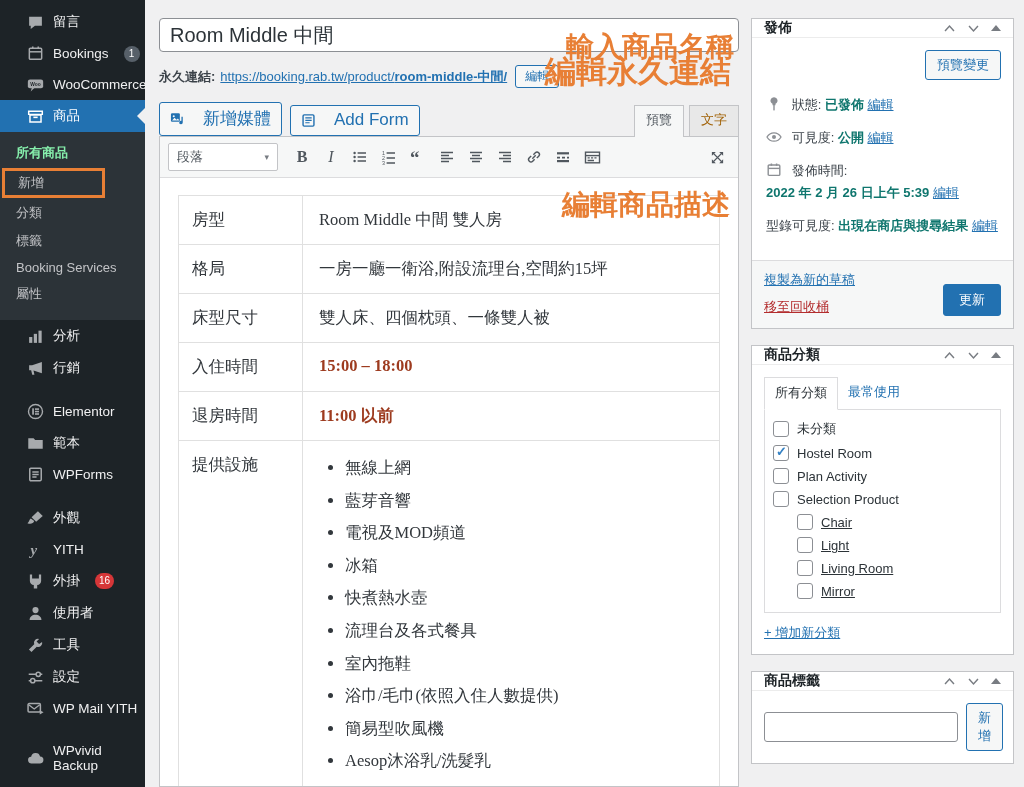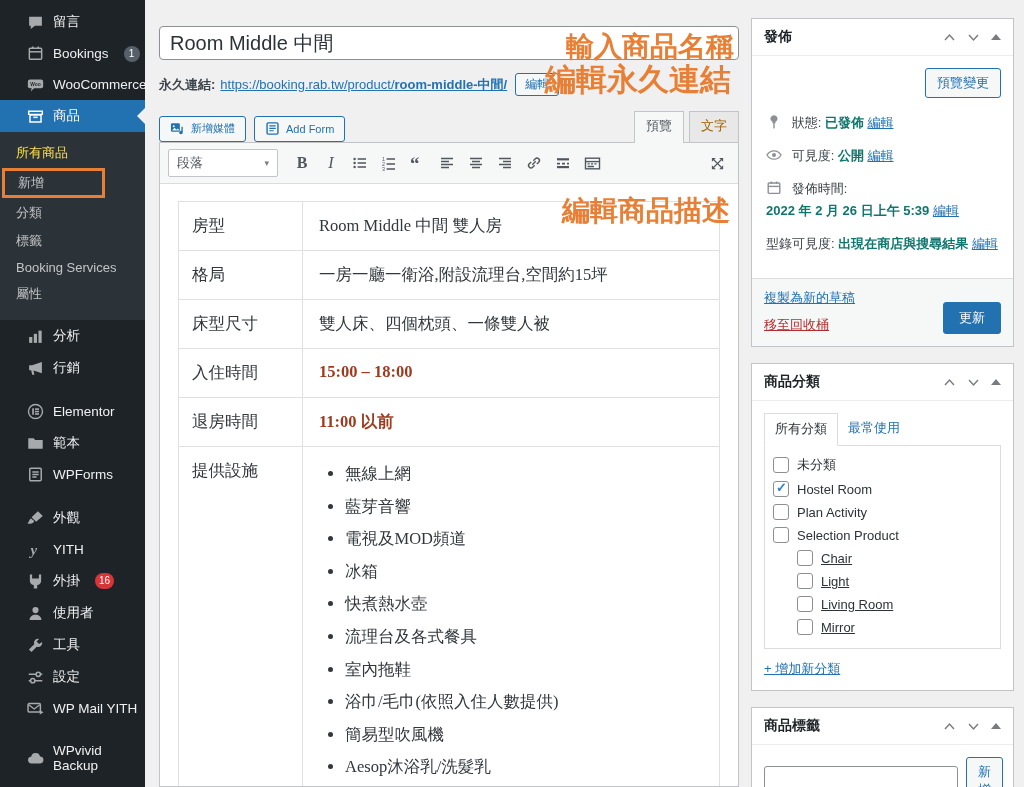--- a/index.html
+++ b/index.html
@@ -26,52 +26,52 @@
     border:8px solid transparent; border-right-color:#f0f0f1;
   }
   .gap { margin-top:12px; }
   .badge {
     display:inline-block; min-width:16px; height:16px; line-height:16px; border-radius:9px;
     background:#576069; color:#fff; font-size:10px; text-align:center; padding:0 4px; margin-left:6px;
   }
   .badge.red { background:#d63638; }
   .submenu { background:#2c3338; padding:7px 0 12px; font-size:13px; }
   .sub-item { padding:5px 16px; color:#c3c4c7; cursor:pointer; }
-  .sub-item.current { color:#fde047; font-weight:normal; }
+  .sub-item.current { color:#86efac; font-weight:bold; }
   .sub-item.boxed { border:3px solid #e87f35; padding:3px 13px; width:103px; margin:1px 0 1px 2px; }
 
   
   #content { flex:1; padding:18px 10px 0 14px; display:flex; gap:12px; align-items:flex-start; }
   #main-col { width:580px; flex:none; display:flex; flex-direction:column; height:769px; }
   #side-col { width:263px; flex:none; }
 
   
   .title-wrap { position:relative; }
   #title-input {
     width:100%; height:34px; border:1px solid #8c8f94; border-radius:4px; background:#fff;
-    padding:0 10px; font-size:20px; color:#2c3338; font-family:"Liberation Sans",sans-serif;margin-top:8px;
+    padding:0 10px; font-size:20px; color:#2c3338; font-family:"Liberation Sans",sans-serif;
   }
   .ann { color:#e87f35; font-weight:bold; white-space:nowrap; pointer-events:none; line-height:1.1; }
   .ann-title { position:absolute; right:5px; top:14px; font-size:28px; }
 
   
   .permalink-row { margin-top:13px; position:relative; font-size:13px; color:#3c434a; display:flex; align-items:center; }
   .permalink-row .lbl { font-weight:bold; margin-right:5px; }
   .permalink-row .slug { font-weight:bold; }
   .btn-xs {
     display:inline-block; margin-left:8px; padding:2px 9px; font-size:12px;
     border:1px solid #2271b1; border-radius:3px; background:#f6f7f7; color:#2271b1; cursor:pointer;
   }
   .ann-permalink { position:absolute; left:386px; top:-10px; font-size:31px; }
 
   
   .media-row { margin-top:14px; display:flex; align-items:flex-end; }
   .btn-media {
-    display:inline-flex; align-items:center; gap:6px; padding:4px 10px 5px; margin-right:8px;
-    border:1px solid #2271b1; border-radius:3px; background:#f6f7f7; color:#2271b1; font-size:11px; cursor:pointer;
+    display:inline-flex; align-items:center; gap:18px; padding:4px 10px 5px; margin-right:8px;
+    border:1px solid #2271b1; border-radius:3px; background:#f6f7f7; color:#2271b1; font-size:17px; cursor:pointer;
   }
   .btn-media .mi { width:15px; height:15px; }
   .editor-tabs { margin-left:auto; display:flex; }
   .tab {
     padding:5px 11px 6px; margin-left:5px; font-size:13px; color:#a16207; cursor:pointer;
     background:#e8e8e8; border:1px solid #c3c4c7; border-bottom:none; position:relative; top:1px;
   }
   .tab.active { background:#f6f7f7; color:#50575e; z-index:2; padding-bottom:8px; }
 
   
@@ -94,21 +94,21 @@
   table.room { border-collapse:collapse; width:100%; font-size:16.5px; }
   table.room td { border:1px solid #e0e0e0; vertical-align:top; }
   td.k { width:124px; padding:13px 10px 13px 13px; }
   td.v { padding:13px 16px; }
   .time { color:#9d3b1f; font-weight:bold; }
   ul.feat { margin:2px 0 14px; padding-left:26px; }
   ul.feat li { margin-bottom:9.5px; line-height:1.4; }
 
   
   .postbox { background:#fff; border:1px solid #c3c4c7; margin-bottom:16px; }
-  .pb-head { display:flex; align-items:center; padding:9px 12px; border-bottom:1px solid #ececec; }
+  .pb-head { display:flex; align-items:center; padding:0 12px; border-bottom:1px solid #ececec; }
   .pb-title { font-weight:bold; font-size:14px; color:#1d2327; flex:1; }
   .pb-icons { display:flex; align-items:center; gap:11px; color:#787c82; }
   .pb-icons .mi { width:13px; height:13px; cursor:pointer; }
   .tri-up { width:0; height:0; border-left:5px solid transparent; border-right:5px solid transparent; border-bottom:6px solid #787c82; cursor:pointer; }
   .pb-body { padding:12px; }
   .preview-row { text-align:right; margin-bottom:14px; }
   .btn-secondary {
     display:inline-block; padding:5px 11px; border:1px solid #2271b1; border-radius:3px;
     background:#f6f7f7; color:#2271b1; font-size:13px; cursor:pointer;
   }

